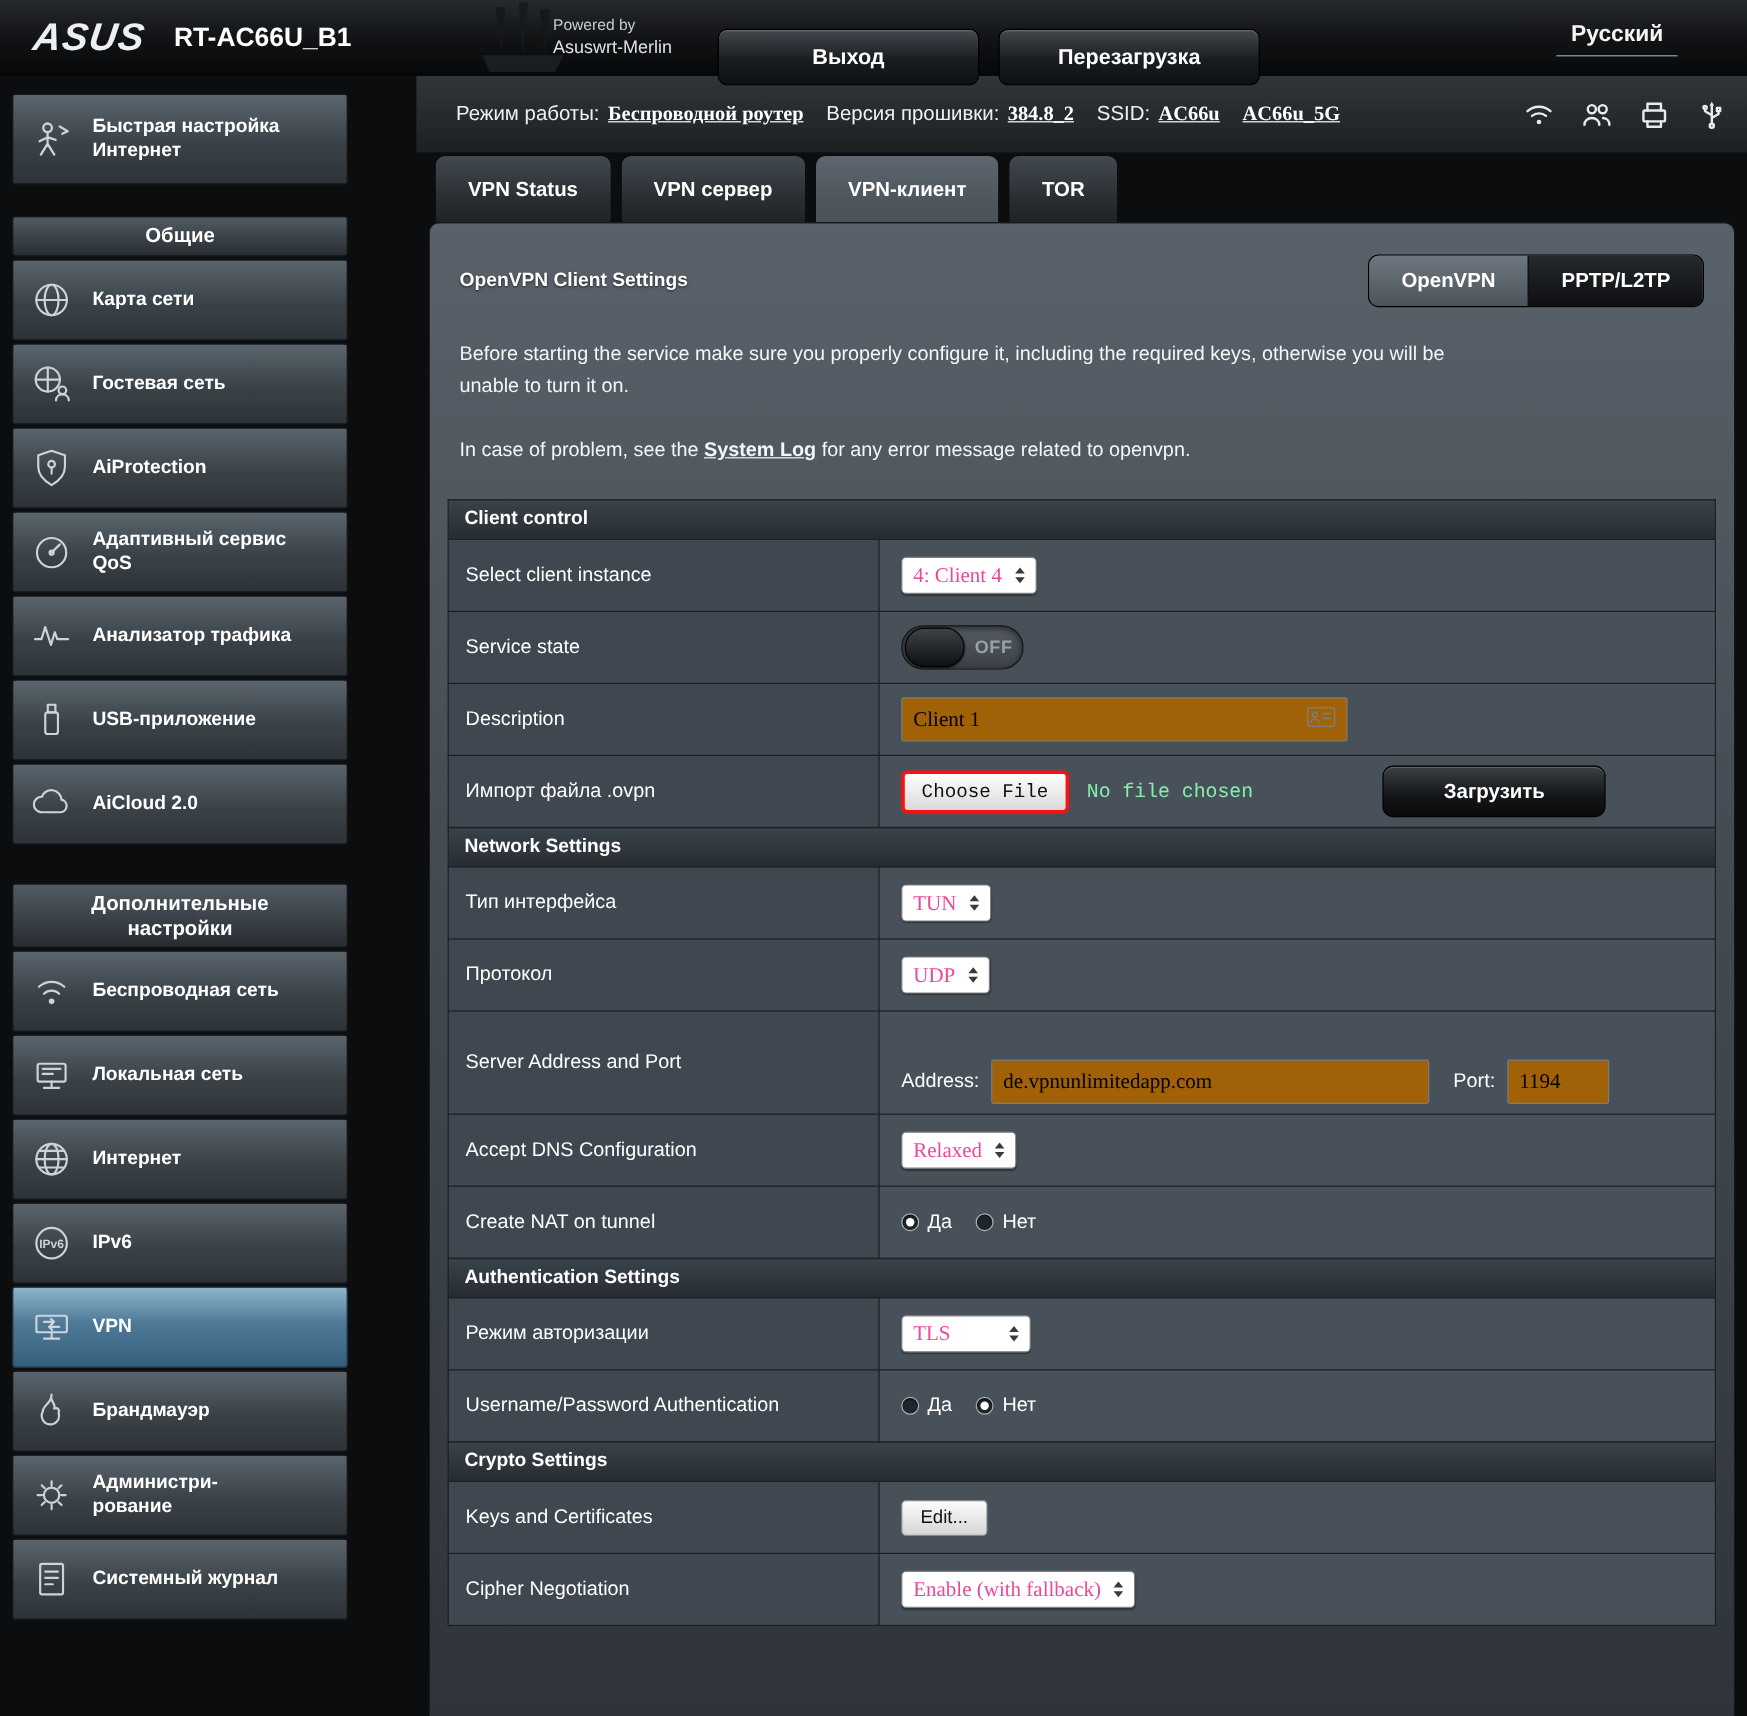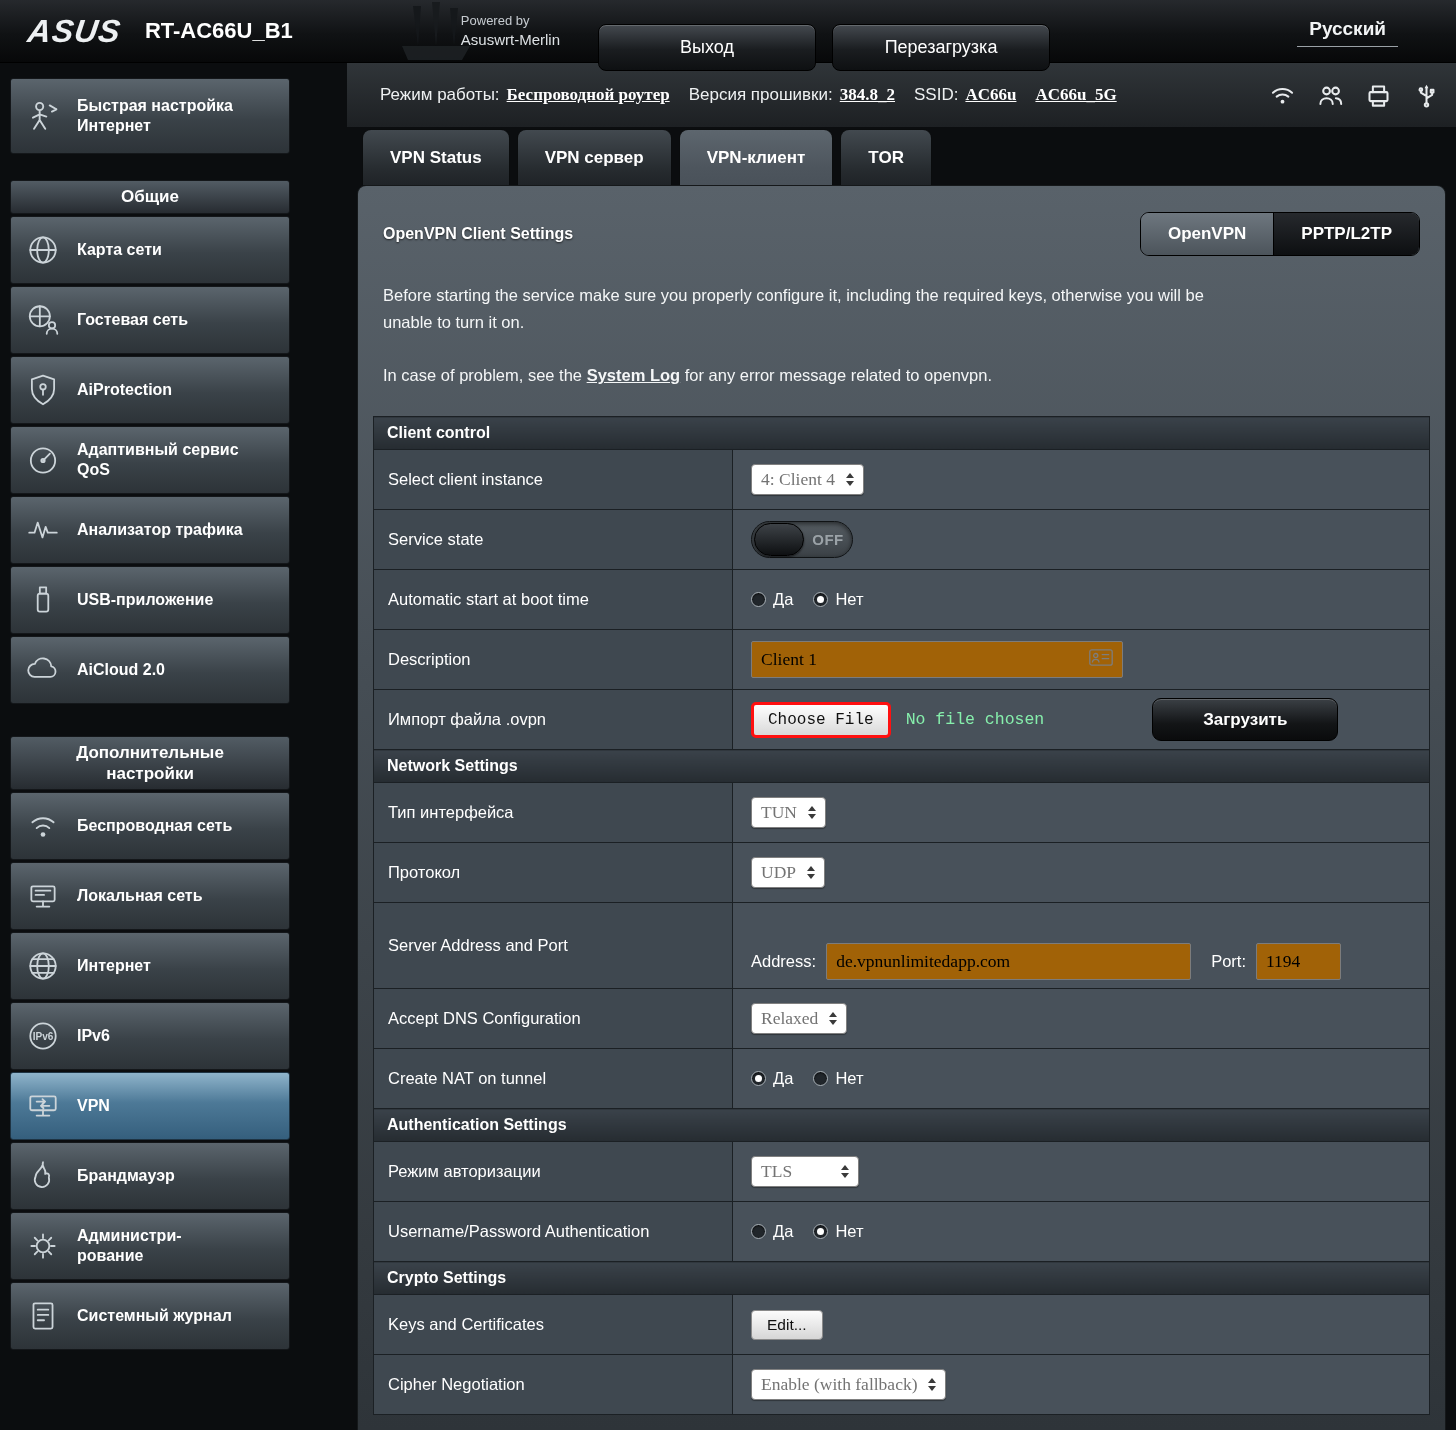--- a/index.html
+++ b/index.html
@@ -15,21 +15,21 @@
     background:linear-gradient(#26292d,#101214 55%,#070809);border-bottom:1px solid #000;}
   .brand{font-size:32px;font-weight:bold;font-style:italic;color:#edf0f2;transform:skewX(-8deg);
     letter-spacing:1px;margin:0 14px 0 10px;}
   .model{font-size:22px;font-weight:bold;color:#fff;margin-left:10px;}
   .router-img{position:absolute;left:388px;top:0;opacity:.95;}
   .powered{margin-left:168px;font-size:13px;color:#c6cbd0;line-height:1.3;}
   .powered .fw{font-size:15px;color:#dde1e4;}
   .topbtn{min-width:218px;height:47px;margin-left:38px;border-radius:8px;cursor:pointer;
     background:linear-gradient(#44494f,#1a1d20 55%,#0e1012);border:1px solid #000;
     box-shadow:inset 0 1px 0 rgba(255,255,255,.18);
-    color:#fff;font-weight:normal;font-size:18px;display:flex;align-items:center;justify-content:center;margin-top:33px;}
+    color:#fff;font-weight:bold;font-size:18px;display:flex;align-items:center;justify-content:center;margin-top:33px;}
   .topbtn + .topbtn{margin-left:16px;}
   .lang{margin-left:auto;margin-right:40px;font-size:19px;font-weight:bold;color:#f2f4f5;
     padding:2px 12px 6px;border-bottom:1px solid #9aa1a6;cursor:pointer;}
 
   
   .body-row{display:flex;height:1367px;gap:47px;}
   .sidebar{width:300px;flex-shrink:0;padding:15px 10px 0;}
   .main{flex:1;display:flex;flex-direction:column;background:#0b0d0f;min-width:0;}
 
   
@@ -80,21 +80,21 @@
   
   table.cfg{width:100%;border-collapse:collapse;font-size:16.5px;}
   table.cfg th.section{background:linear-gradient(#3a424a,#262c31);text-align:left;
     padding:7px 13px;font-size:16px;color:#fff;border:1px solid #1b2024;height:33px;}
   table.cfg td{border:1px solid #1b2024;vertical-align:middle;}
   td.lbl{width:385px;background:#3f4850;padding:0 14px;color:#fff;height:60px;}
   td.val{background:#48515a;padding:8px 18px;}
 
   
   .select{display:inline-flex;align-items:center;background:#fff;border:1px solid #808080;
-    border-radius:4px;padding:4px 9px;gap:11px;color:#737373;cursor:pointer;
+    border-radius:4px;padding:4px 9px;gap:11px;color:#ec4899;cursor:pointer;
     font-family:"Liberation Serif",serif;font-size:17.5px;box-shadow:0 1px 1px rgba(0,0,0,.35);}
   .arrs{display:flex;flex-direction:column;gap:2.5px;}
   .arr-up{width:0;height:0;border-left:4.5px solid transparent;border-right:4.5px solid transparent;border-bottom:5.5px solid #3a3a3a;}
   .arr-dn{width:0;height:0;border-left:4.5px solid transparent;border-right:4.5px solid transparent;border-top:5.5px solid #3a3a3a;}
 
   .toggle{width:102px;height:37px;border-radius:19px;display:flex;align-items:center;cursor:pointer;
     background:linear-gradient(#565d63,#3b4146);border:1px solid #101315;
     box-shadow:inset 0 2px 5px rgba(0,0,0,.55);}
   .knob{width:50px;height:33px;border-radius:17px;margin-left:2px;
     background:linear-gradient(#3d4247,#0e1012);border:1px solid #000;box-shadow:0 1px 2px rgba(0,0,0,.6);}
@@ -383,31 +383,20 @@
         <tr>
           <td class="lbl">Service state</td>
           <td class="val">
             <span class="toggle">
               <span class="knob"></span>
               <span class="toggle-txt">OFF</span>
             </span>
           </td>
         </tr>
         <tr>
-          <td class="lbl">Automatic start at boot time</td>
-          <td class="val">
-            <span class="radio-row">
-              <span class="radio"></span>
-              <span class="radio-lbl">Да</span>
-              <span class="radio checked"></span>
-              <span class="radio-lbl">Нет</span>
-            </span>
-          </td>
-        </tr>
-        <tr>
           <td class="lbl">Description</td>
           <td class="val">
             <span class="text-input desc-input">
               <span>Client 1</span>
               <span>
                 <svg width="24" height="17" viewBox="0 0 24 17" fill="none" stroke="#7d7d7d" stroke-width="1.3">
                   <rect x="0.8" y="0.8" width="22.4" height="15.4" rx="2"></rect>
                   <circle cx="6.7" cy="6.6" r="2.1"></circle>
                       <path d="M3.4 13.6c0-1.9 1.5-3.2 3.3-3.2s3.3 1.3 3.3 3.2"></path>
                   <path d="M12.7 5.7h7.5 M12.7 9.7h7.5"></path>

